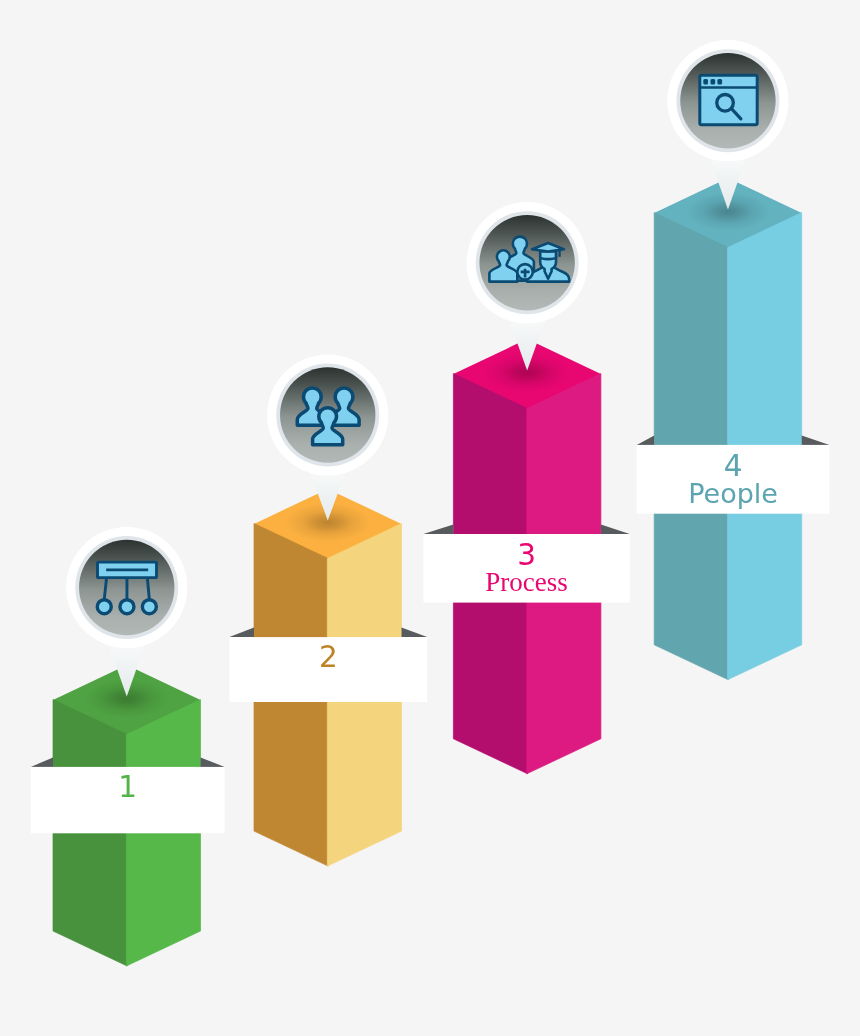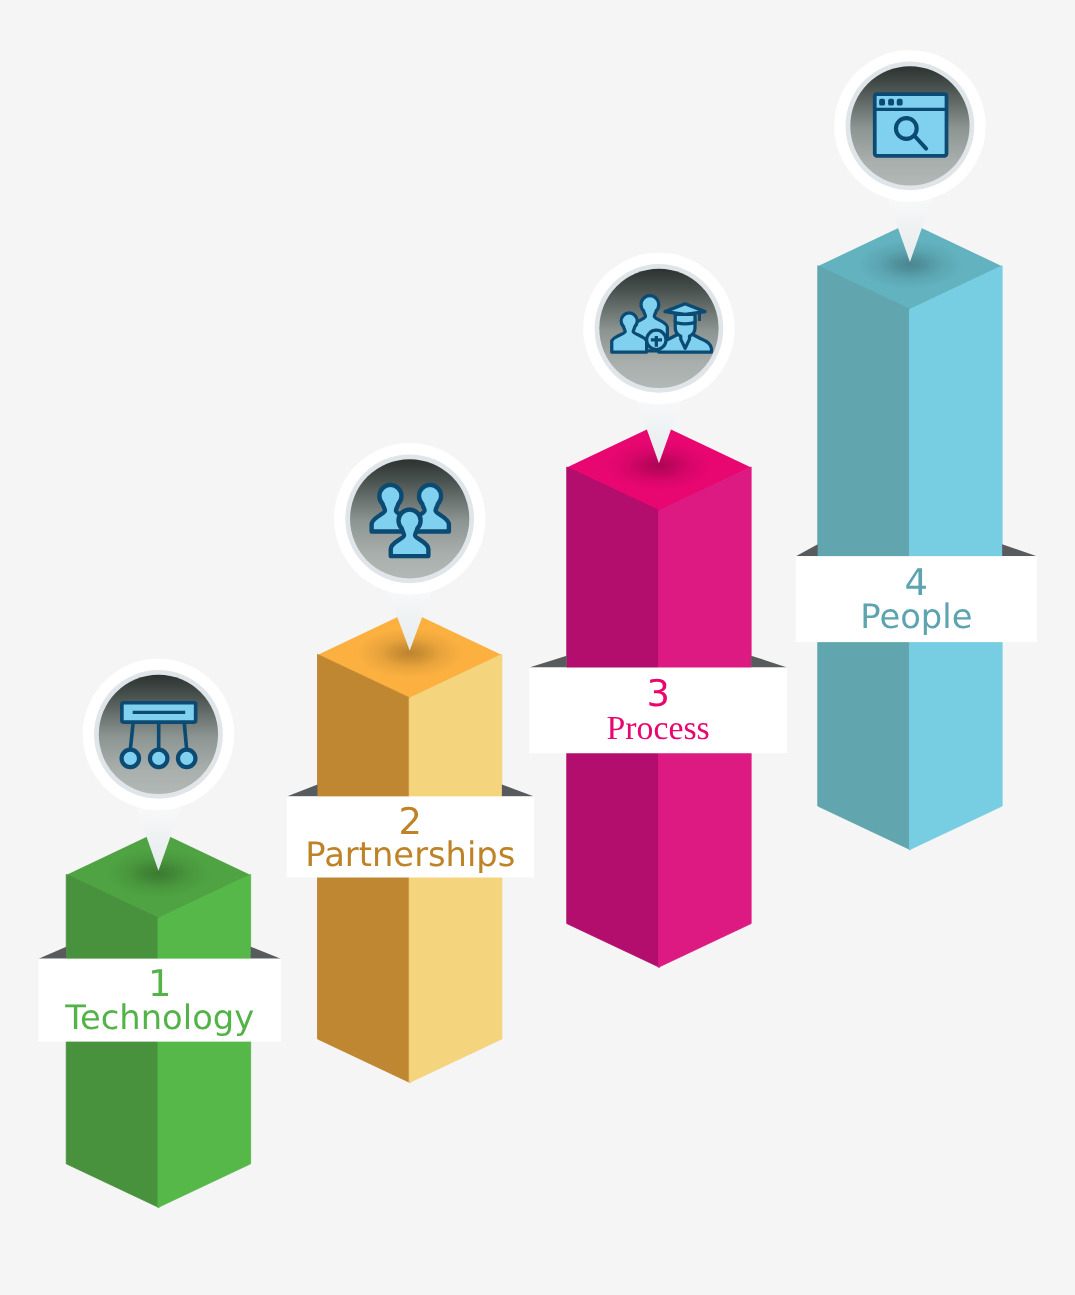--- a/index.html
+++ b/index.html
@@ -166,25 +166,23 @@
             <rect x="-17.45" y="-21.7" width="4.7" height="5.4" rx="1.5" fill="#0b4a72" stroke="none"></rect>
             <rect x="-10.55" y="-21.7" width="4.7" height="5.4" rx="1.5" fill="#0b4a72" stroke="none"></rect>
             <circle cx="-2.9" cy="2.1" r="8.3" fill="none" stroke-width="3.3"></circle>
             <path fill="none" stroke-width="3.2" stroke-linecap="round" d="M 3.75 8.1 L 12.95 18.2"></path>
           </g>
         </g>
       </g>
     </svg>
 <div class="band-text" style="left: 30.8px; top: 766.9px; width: 193.9px; height: 66.4px; color: rgb(84, 179, 72);">
       <div class="band-num" style="top: 6.3px;">1</div>
-      <div class="band-name" style="top: 34.2px;">Technology</div>
     </div>
     <div class="band-text" style="left: 229.4px; top: 637.1px; width: 197.8px; height: 64.9px; color: rgb(190, 130, 39);">
       <div class="band-num" style="top: 5.55px;">2</div>
-      <div class="band-name" style="top: 33.45px;">Partnerships</div>
     </div>
     <div class="band-text" style="left: 423.4px; top: 534px; width: 206.3px; height: 68.6px; color: rgb(232, 6, 113);">
       <div class="band-num" style="top: 7.4px;">3</div>
       <div class="band-name" style="top: 35.3px; font-family: Liberation Serif, serif;">Process</div>
     </div>
     <div class="band-text" style="left: 636.7px; top: 444.9px; width: 192.8px; height: 68.8px; color: rgb(91, 164, 176);">
       <div class="band-num" style="top: 7.5px;">4</div>
       <div class="band-name" style="top: 35.4px;">People</div>
     </div>
   </div>

